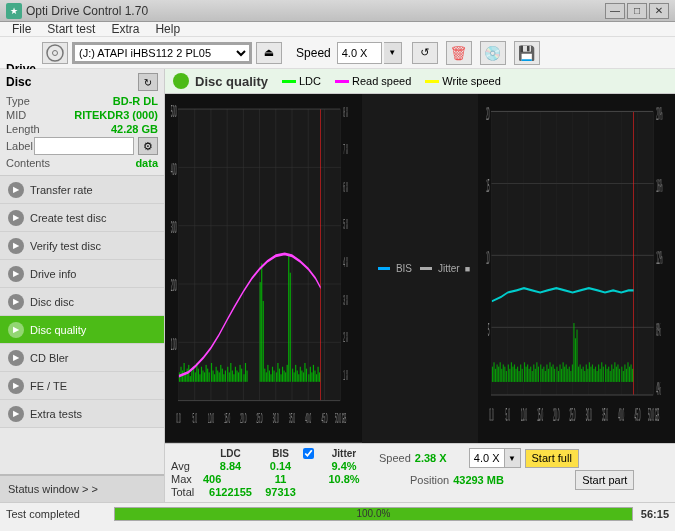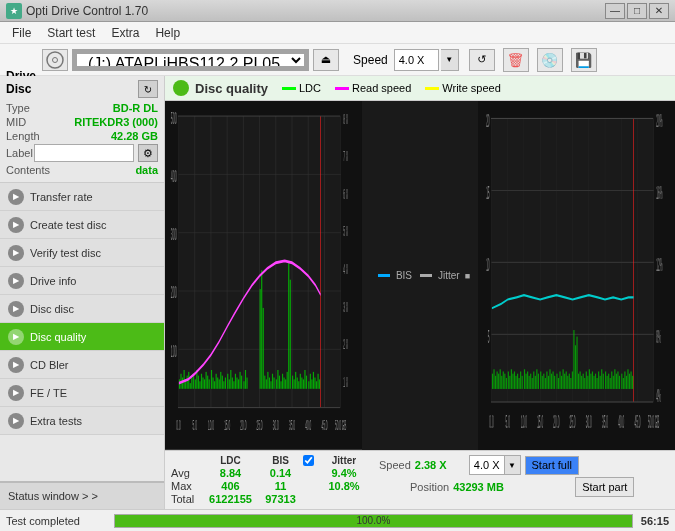--- a/index.html
+++ b/index.html
@@ -8,27 +8,27 @@
     
     #title-bar { background: linear-gradient(to bottom, #d8d8d8, #c0c0c0); height: 22px; display: flex; align-items: center; justify-content: space-between; padding: 0 6px; border-bottom: 1px solid #999; }
     #title-bar-left { display: flex; align-items: center; gap: 4px; }
     #title-bar-icon { width: 16px; height: 16px; background: #4a8; border-radius: 2px; display: flex; align-items: center; justify-content: center; color: white; font-size: 9px; }
     #title-bar-text { font-size: 12px; font-weight: normal; color: #333; }
     #title-bar-controls { display: flex; gap: 2px; }
     .title-btn { width: 20px; height: 16px; background: #d0d0d0; border: 1px solid #888; cursor: pointer; display: flex; align-items: center; justify-content: center; font-size: 10px; color: #333; }
     .title-btn.close { background: #d0d0d0; }
     
     
-    #menu-bar { background: #f5f5f5; height: 22px; display: flex; align-items: center; padding: 0 4px; border-bottom: 1px solid #ddd; }
+    #menu-bar { background: #f5f5f5; height: 15px; display: flex; align-items: center; padding: 0 4px; border-bottom: 1px solid #ddd; }
     .menu-item { padding: 2px 8px; cursor: pointer; font-size: 12px; color: #333; }
     
     
     #drive-bar { background: #f5f5f5; height: 32px; display: flex; align-items: center; padding: 0 6px; border-bottom: 1px solid #ddd; gap: 6px; }
     #drive-select-wrap { display: flex; align-items: center; gap: 4px; }
-    .drive-select { height: 22px; border: 5px solid #a3a3a3; background: white; font-size: 16px; padding: 0 7px; min-width: 180px; }
+    .drive-select { height: 22px; border: 3px solid #a3a3a3; background: white; font-size: 11px; padding: 0 0; min-width: 180px; }
     .drive-btn { width: 26px; height: 22px; background: #e8e8e8; border: 1px solid #aaa; cursor: pointer; display: flex; align-items: center; justify-content: center; }
     .toolbar-btn { width: 26px; height: 24px; background: #e8e8e8; border: 1px solid #aaa; cursor: pointer; display: flex; align-items: center; justify-content: center; margin-left: 2px; font-size: 14px; }
     
     
     #main { display: flex; height: calc(531px - 22px - 22px - 32px - 22px); }
     
     
     #left-panel { width: 165px; min-width: 165px; background: #e8e8e8; border-right: 1px solid #ccc; display: flex; flex-direction: column; }
     #disc-section { padding: 4px 6px; border-bottom: 1px solid #ccc; }
     #disc-header { display: flex; justify-content: space-between; align-items: center; margin-bottom: 4px; }
@@ -551,21 +551,21 @@
         <div style="display:flex;gap:0;align-items:center;">
           <div style="width:32px;font-size:11px;color:#333;">Avg</div>
           <div style="width:55px;text-align:center;font-size:11px;color:#00aa00;font-weight:bold;">8.84</div>
           <div style="width:45px;text-align:center;font-size:11px;color:#00aa00;font-weight:bold;">0.14</div>
           <div style="width:16px;"></div>
           <div style="width:50px;text-align:center;font-size:11px;color:#00aa00;font-weight:bold;">9.4%</div>
         </div>
 
         <div style="display:flex;gap:0;align-items:center;">
           <div style="width:32px;font-size:11px;color:#333;">Max</div>
-          <div style="width:55px;text-align:center;font-size:11px;color:#00aa00;font-weight:bold;">406</div>
+          <div style="width:55px;font-size:11px;color:#00aa00;font-weight:bold;">406</div>
           <div style="width:45px;text-align:center;font-size:11px;color:#00aa00;font-weight:bold;">11</div>
           <div style="width:16px;"></div>
           <div style="width:50px;text-align:center;font-size:11px;color:#00aa00;font-weight:bold;">10.8%</div>
         </div>
 
         <div style="display:flex;gap:0;align-items:center;">
           <div style="width:32px;font-size:11px;color:#333;">Total</div>
           <div style="width:55px;text-align:center;font-size:11px;color:#00aa00;font-weight:bold;">6122155</div>
           <div style="width:45px;text-align:center;font-size:11px;color:#00aa00;font-weight:bold;">97313</div>
           <div style="width:16px;"></div>
@@ -574,21 +574,21 @@
       </div>
 
       <div style="display:flex;flex-direction:column;gap:2px;margin-left:10px;">
         <div style="display:flex;align-items:center;gap:4px;">
           <span style="font-size:11px;color:#555;">Speed</span>
           <span style="font-size:11px;color:#00aa00;font-weight:bold;min-width:50px;">2.38 X</span>
           <div style="display:flex;align-items:center;">
             <div style="height:20px;border:1px solid #aaa;background:white;font-size:11px;padding:0 4px;display:flex;align-items:center;">4.0 X</div>
             <div style="width:16px;height:20px;background:#e0e0e0;border:1px solid #aaa;border-left:none;cursor:pointer;display:flex;align-items:center;justify-content:center;font-size:8px;">▼</div>
           </div>
-          <button class="right-btn" style="height:19px;padding:0 6px;font-size:11px;background:#3b82f6;border:1px solid #aaa;cursor:pointer;">Start full</button>
+          <button class="right-btn" style="height:19px;padding:0 6px;font-size:11px;background:#fde047;border:1px solid #aaa;cursor:pointer;">Start full</button>
         </div>
         <div style="display:flex;align-items:center;gap:4px;">
           <span style="font-size:11px;color:#555;margin-left:31px;">Position</span>
           <span style="font-size:11px;color:#00aa00;font-weight:bold;min-width:80px;">43293 MB</span>
           <button class="right-btn" style="height:20px;padding:0 6px;font-size:11px;background:#e8e8e8;border:1px solid #aaa;cursor:pointer;margin-left:38px;">Start part</button>
         </div>
 
       </div>
     </div>
 

